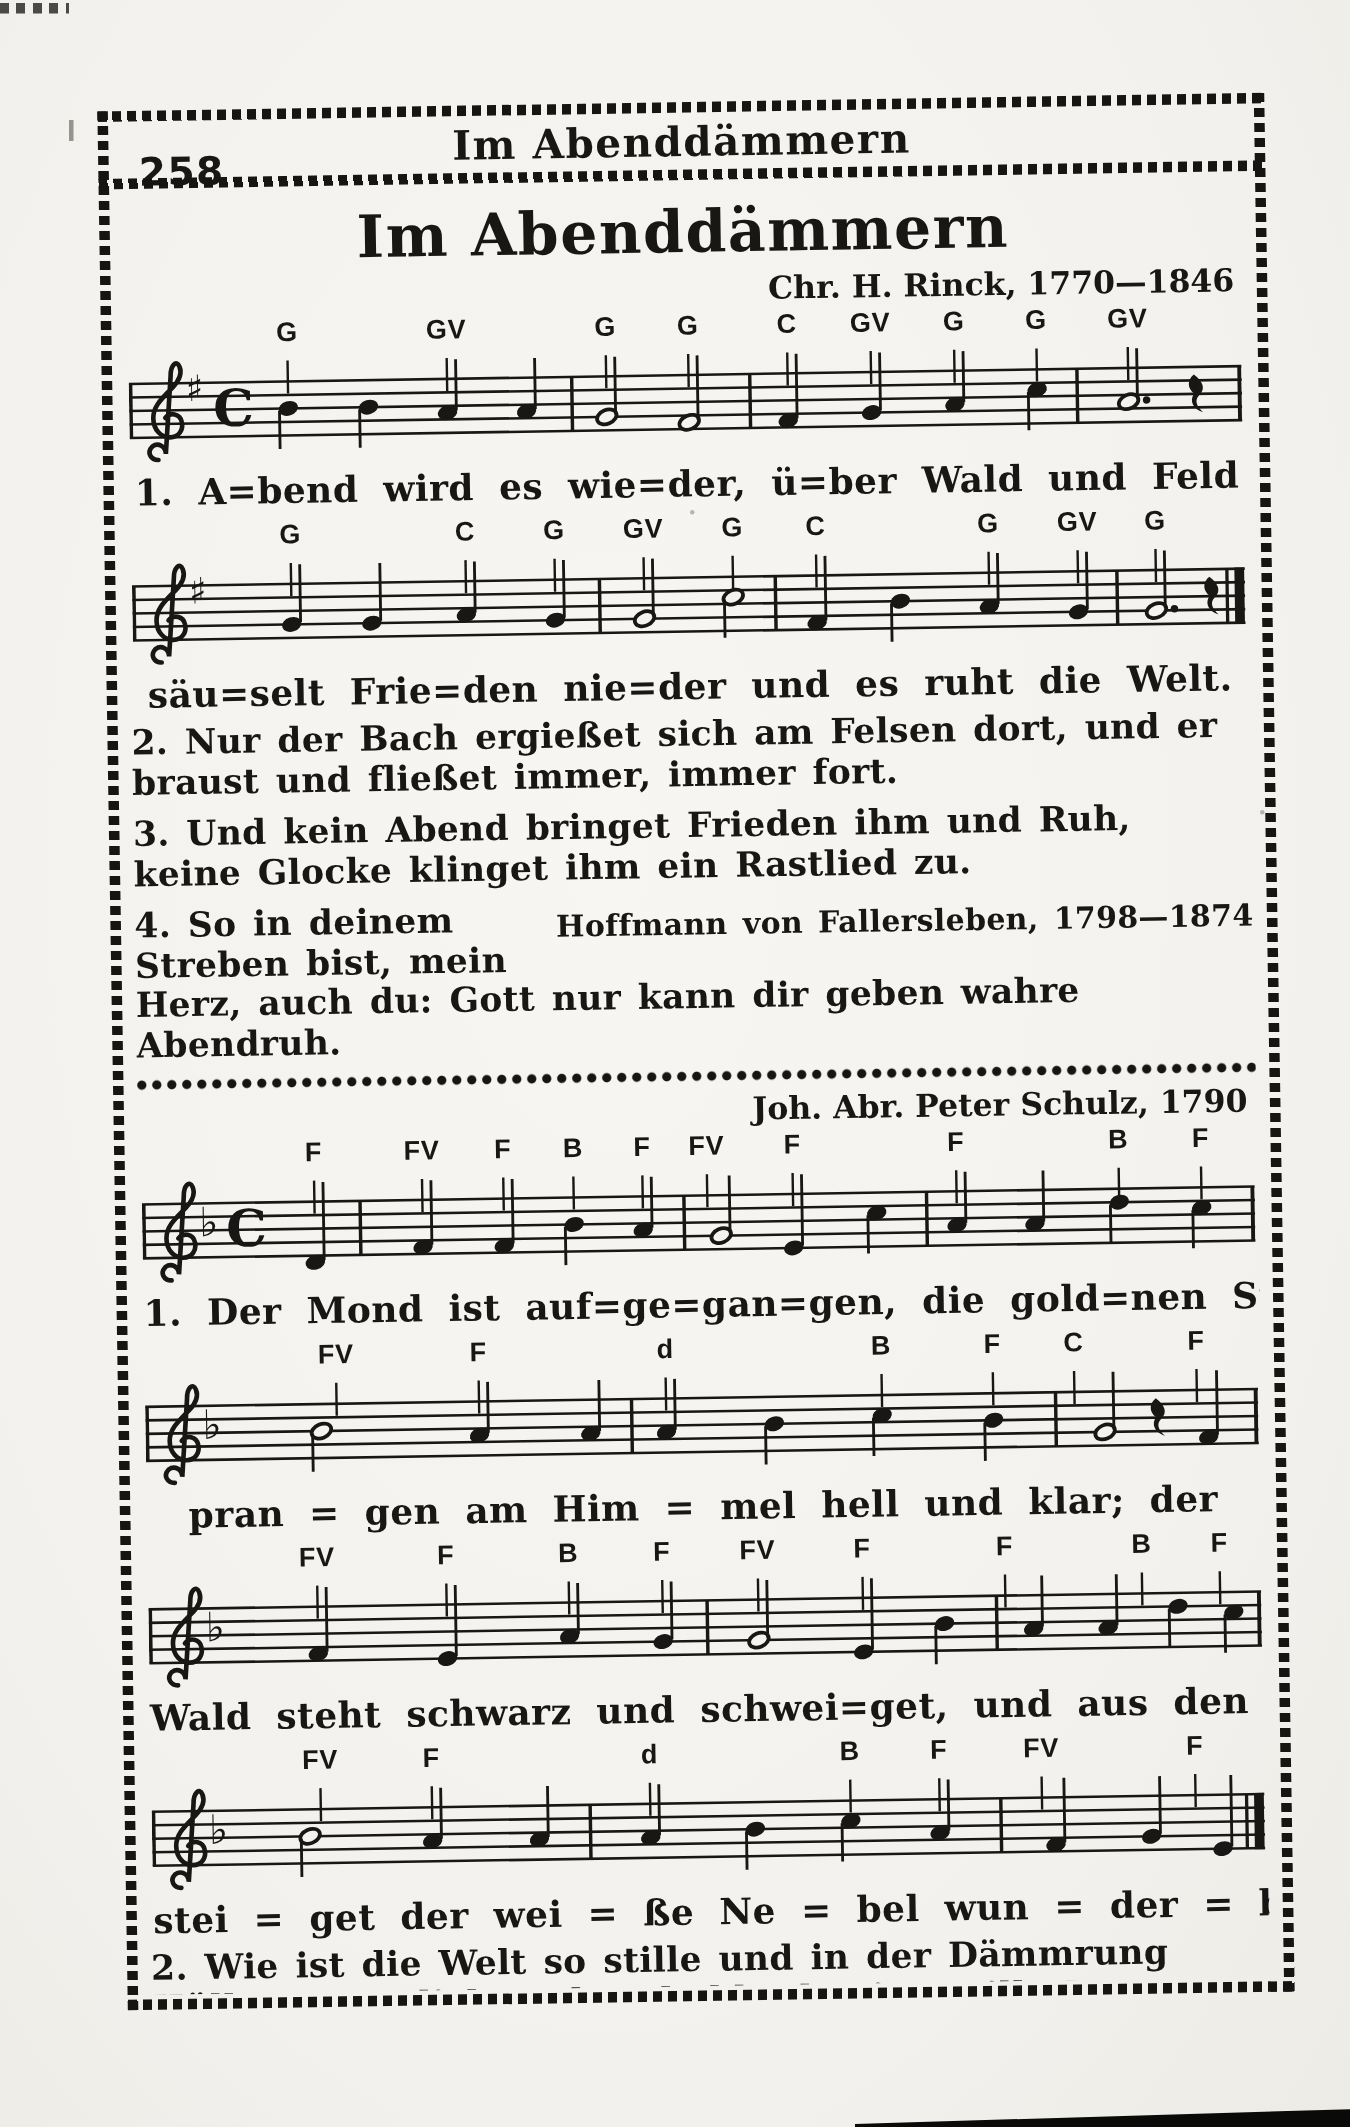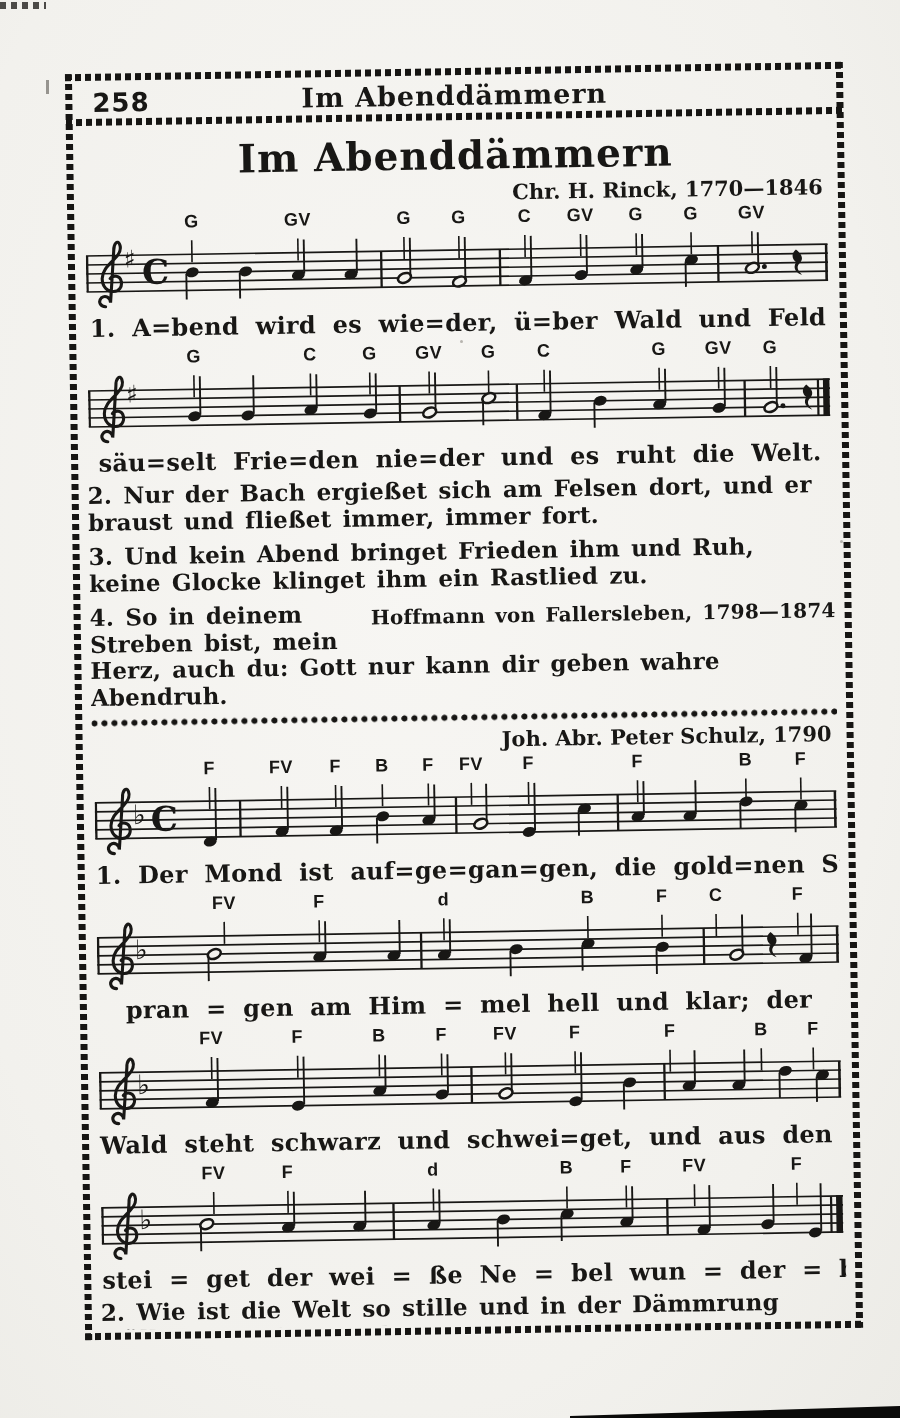--- a/index.html
+++ b/index.html
@@ -17,21 +17,21 @@
   .dots-h{height:7px;background:repeating-linear-gradient(90deg,#161513 0 6px,transparent 6px 10px);}
   .dots-v{position:absolute;top:0;bottom:0;width:7px;
           background:repeating-linear-gradient(180deg,#161513 0 6px,transparent 6px 10px);}
   .b-left{left:0;}
   .b-right{right:0;}
   .b-bottom{position:absolute;left:0;right:0;bottom:0;}
   .b-top{position:absolute;left:0;right:0;top:0;}
   .b-mid{position:absolute;left:0;right:0;top:45px;}
 
   .header{position:absolute;left:7px;right:7px;top:7px;height:38px;}
-  .pagenum{position:absolute;left:20px;top:7px;font:700 26px "DejaVu Sans", sans-serif;letter-spacing:1px;text-align:right;}
+  .pagenum{position:absolute;left:20px;top:20px;font:700 26px "DejaVu Sans", sans-serif;letter-spacing:1px;text-align:right;}
   .runtitle{position:absolute;left:0;right:0;top:5px;text-align:center;font:700 27px "DejaVu Serif", serif;letter-spacing:1px;}
 
   .content{position:absolute;left:16px;right:16px;top:52px;bottom:10px;overflow:hidden;}
   .title{margin:12px 0 2px;text-align:center;font:700 39px "DejaVu Serif", serif;letter-spacing:1px;}
   .composer{text-align:right;font:700 21px "DejaVu Serif", serif;margin:2px 6px 2px 0;}
 
   .staff-block{position:relative;margin:2px 2px 4px;}
   .chords{position:relative;height:21px;}
   .chords span{position:absolute;transform:translateX(-50%);font:700 18px "Liberation Sans", sans-serif;letter-spacing:0.5px;white-space:nowrap;}
   .staff-svg{display:block;width:100%;height:80px;}

